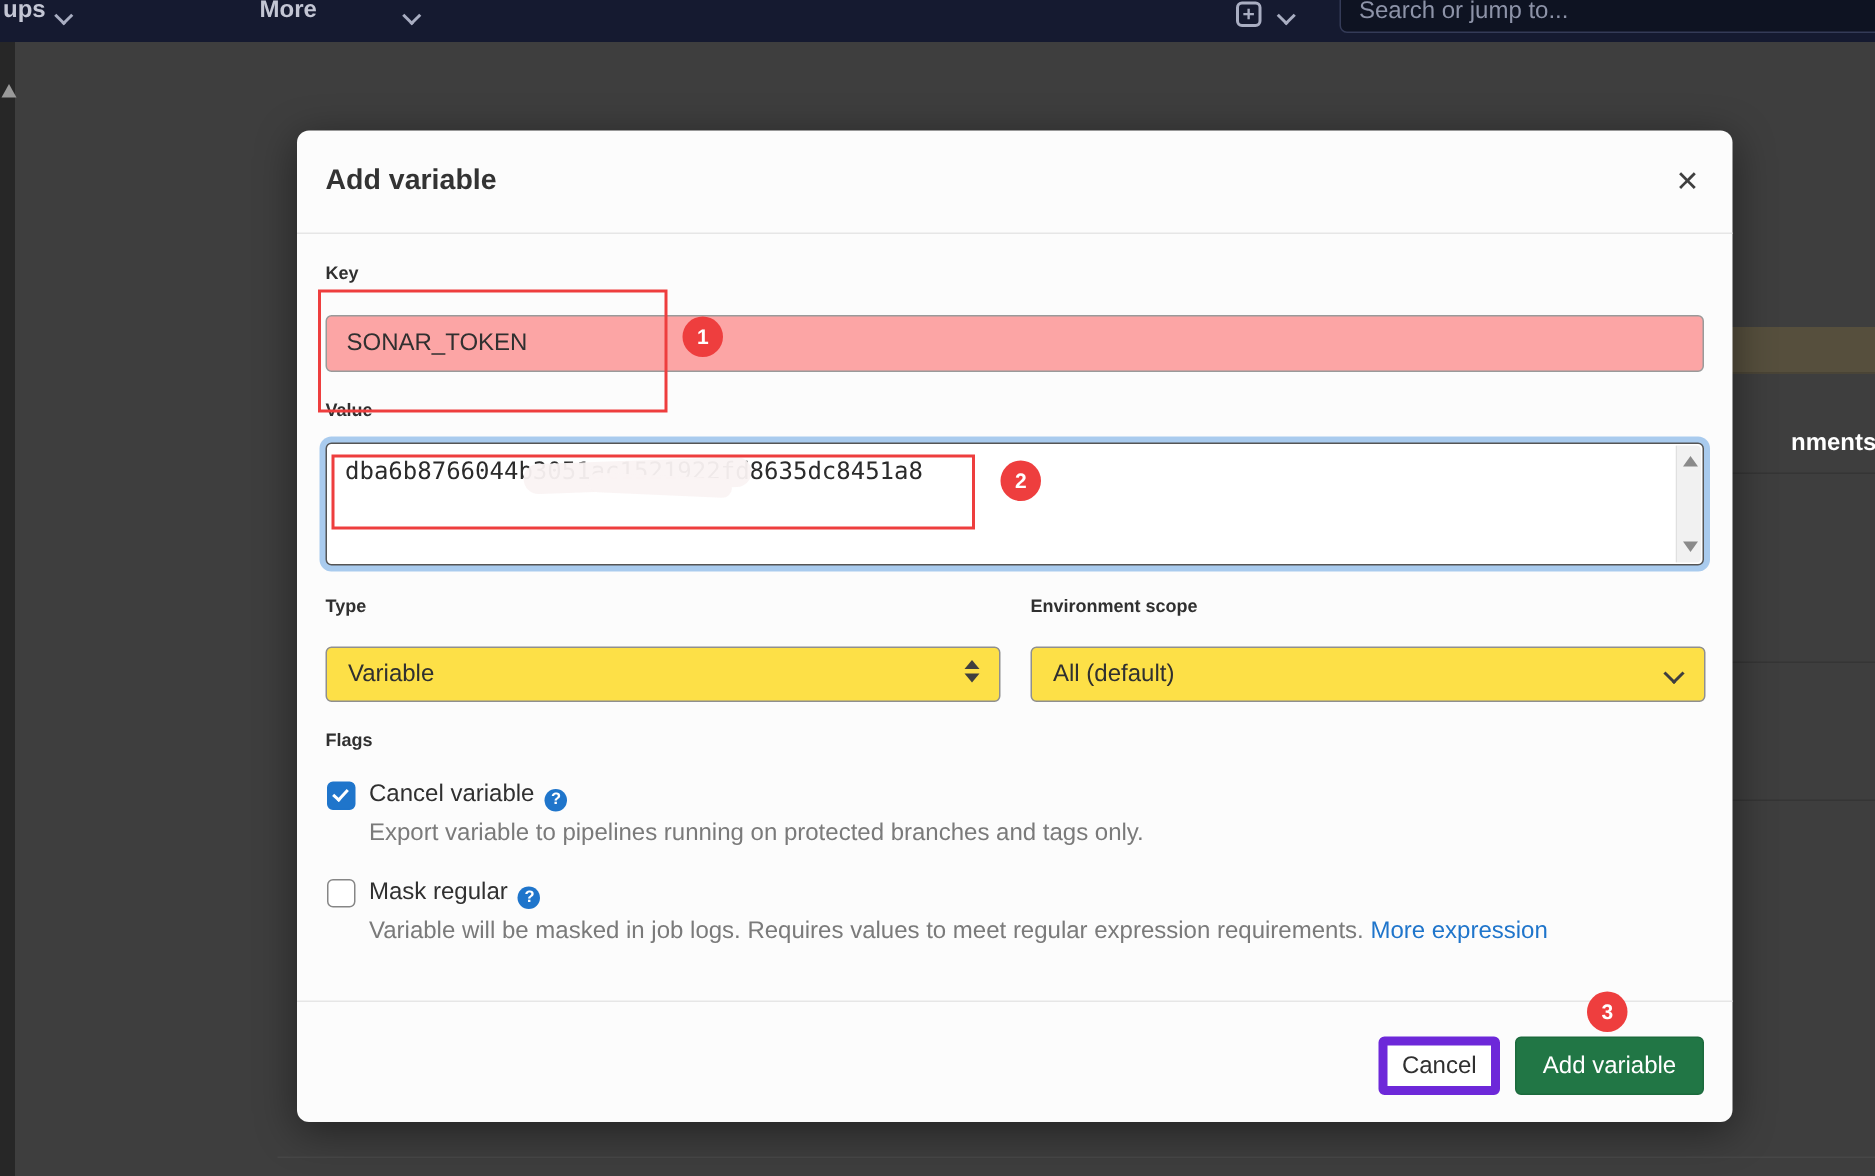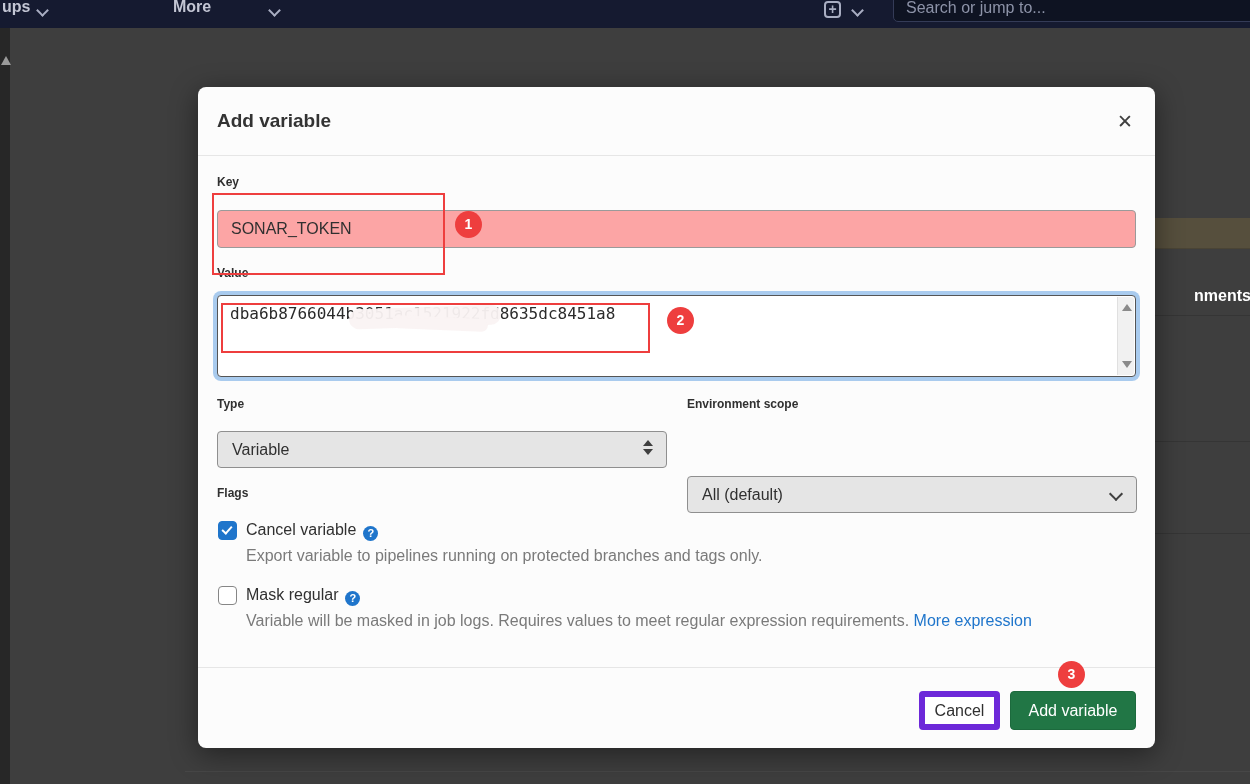--- a/index.html
+++ b/index.html
@@ -37,21 +37,21 @@
   .txt-input { position:absolute; left:19px; top:123px; width:919px; height:38px; border:1px solid #9a9a9a; border-radius:4px; background:#fca5a5; padding:0 13px; font-size:16px; color:#303030; font-family:"Liberation Sans",sans-serif; outline:none; }
 
   .value-wrap { position:absolute; left:15px; top:204px; width:927px; height:90px; background:#a9cbee; border-radius:8px; padding:4px; }
   .value-inner { position:relative; width:100%; height:100%; background:#fff; border:1px solid #555; border-radius:4px; }
   .value-inner textarea { position:absolute; left:0; top:0; width:calc(100% - 18px); height:100%; border:none; outline:none; resize:none; background:transparent; padding:8px 12px; font-size:16px; color:#2b2b2b; font-family:"DejaVu Sans Mono",monospace; white-space:pre; overflow:hidden; }
   .v-scrollbar { position:absolute; right:1px; top:1px; width:17px; height:calc(100% - 2px); background:#f1f1f1; border-left:1px solid #e0e0e0; border-radius:0 3px 3px 0; }
   .sb-up, .sb-down { position:absolute; left:4px; width:0; height:0; border-left:5px solid transparent; border-right:5px solid transparent; }
   .sb-up { top:7px; border-bottom:7px solid #8a8a8a; }
   .sb-down { bottom:7px; border-top:7px solid #8a8a8a; }
 
-  .select { position:absolute; top:344px; height:37px; border:1px solid #8f8f8f; border-radius:4px; background:#e5e5e5; font-size:16px; color:#303030; display:flex; align-items:center; padding:0 14px; cursor:pointer; }
+  .select { position:absolute; top:344px; height:37px; border:1px solid #8f8f8f; border-radius:4px; background:#fde047; font-size:16px; color:#303030; display:flex; align-items:center; padding:0 14px; cursor:pointer; }
   .sel-updown { position:absolute; right:13px; top:8px; }
   .sel-updown i { display:block; width:0; height:0; border-left:5px solid transparent; border-right:5px solid transparent; }
   .sel-updown i.u { border-bottom:6px solid #3f3f3f; margin-bottom:3px; }
   .sel-updown i.d { border-top:6px solid #3f3f3f; }
   .sel-chev { position:absolute; right:16px; top:12px; width:9px; height:9px; }
   .sel-chev::before { content:""; position:absolute; width:8px; height:8px; border-right:2px solid #3f3f3f; border-bottom:2px solid #3f3f3f; transform:rotate(45deg); }
 
   .checkbox { position:absolute; left:20px; width:19px; height:19px; border-radius:4px; }
   .cb-checked { background:#1f75cb; border:1px solid #1f75cb; }
   .cb-empty { background:#fff; border:1px solid #868686; }
@@ -122,21 +122,21 @@
     <div class="fld-label" style="left:19px; top:310px;">Type</div>
     <div class="select" style="left:19px; width:450px;">
       <span>Variable</span>
       <span class="sel-updown">
           <i class="u"></i>
           <i class="d"></i>
         </span>
     </div>
 
     <div class="fld-label" style="left:489px; top:310px;text-align:right;">Environment scope</div>
-    <div class="select" style="left:489px; width:450px;margin-top:45px;">
+    <div class="select" style="left:489px; width:450px;">
       <span>All (default)</span>
       <span class="sel-chev"></span>
     </div>
 
     <div class="fld-label" style="left:19px; top:399px;">Flags</div>
 
     <span class="checkbox cb-checked" style="top:434px;">
         <span class="cb-tick"></span>
       </span>
     <span class="cb-label" style="top:434px;"><span>Cancel variable</span><span class="help-icon">?</span></span>

